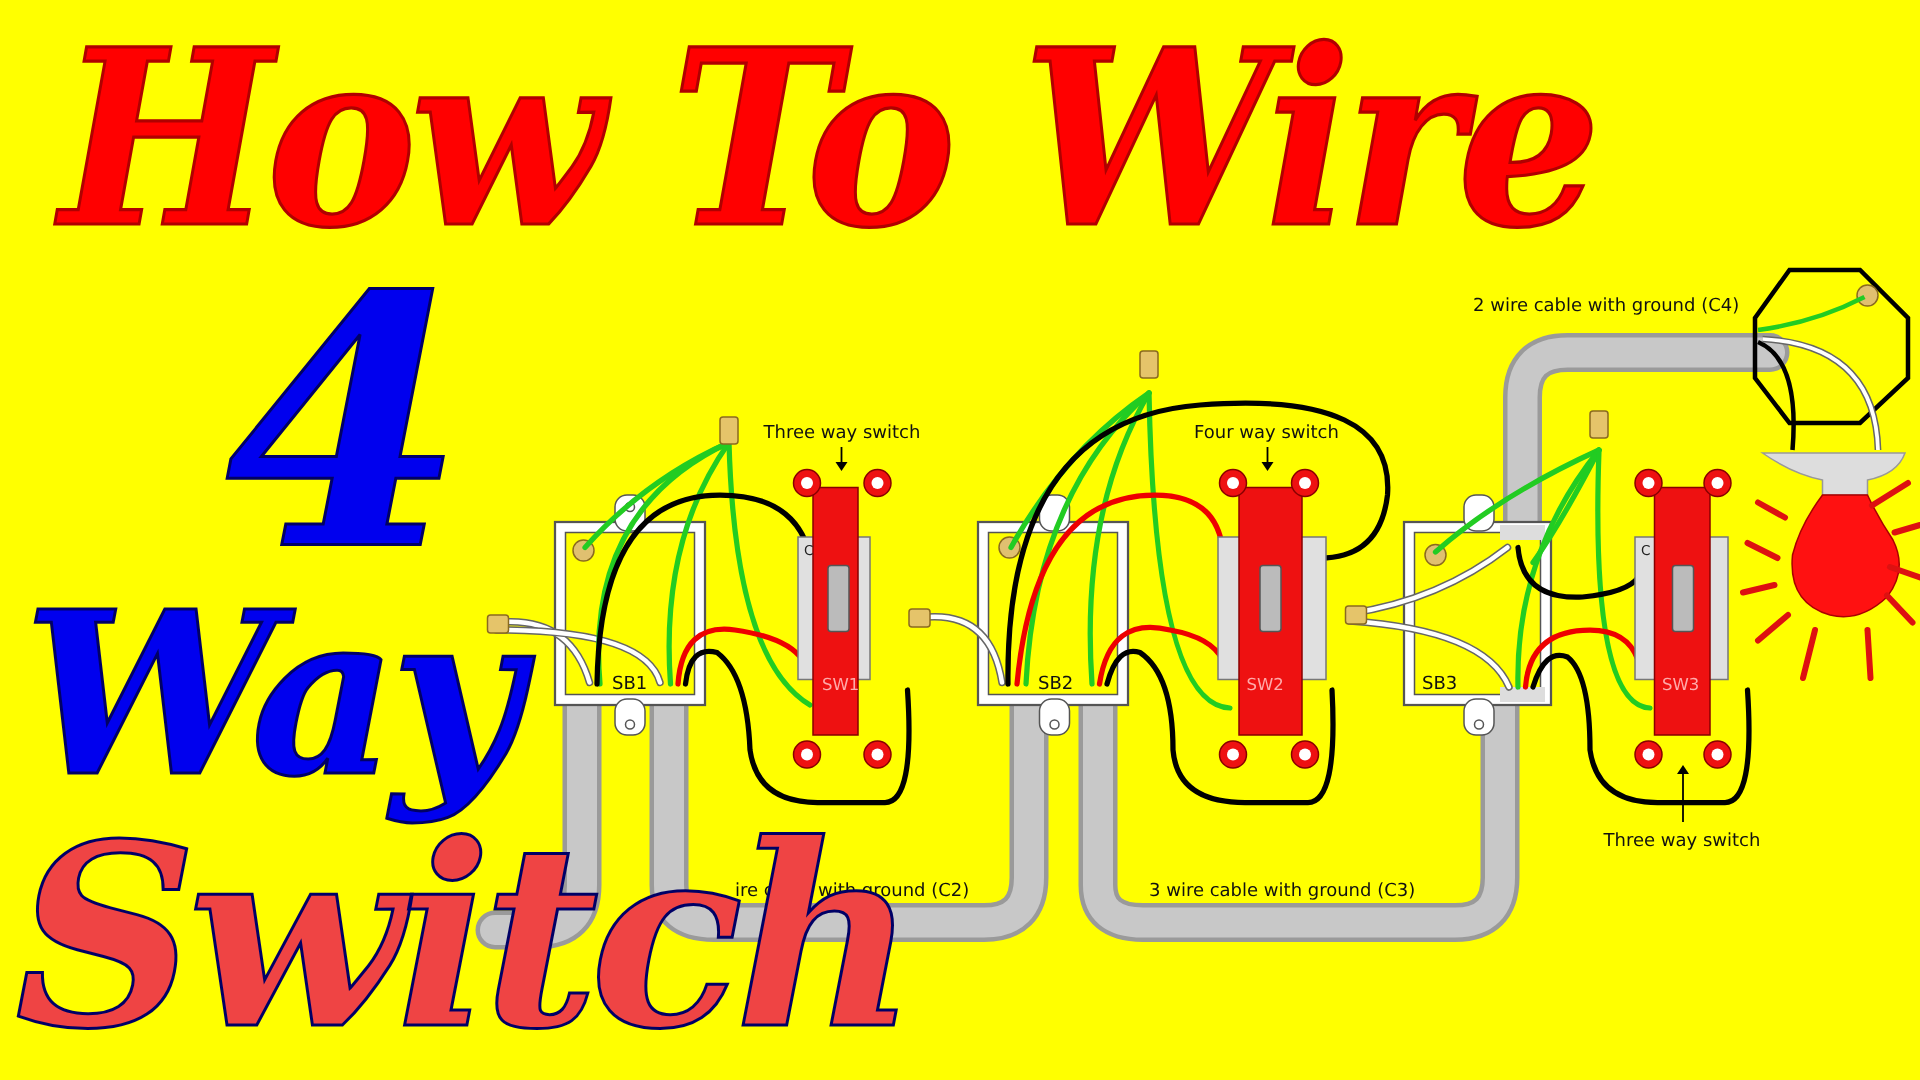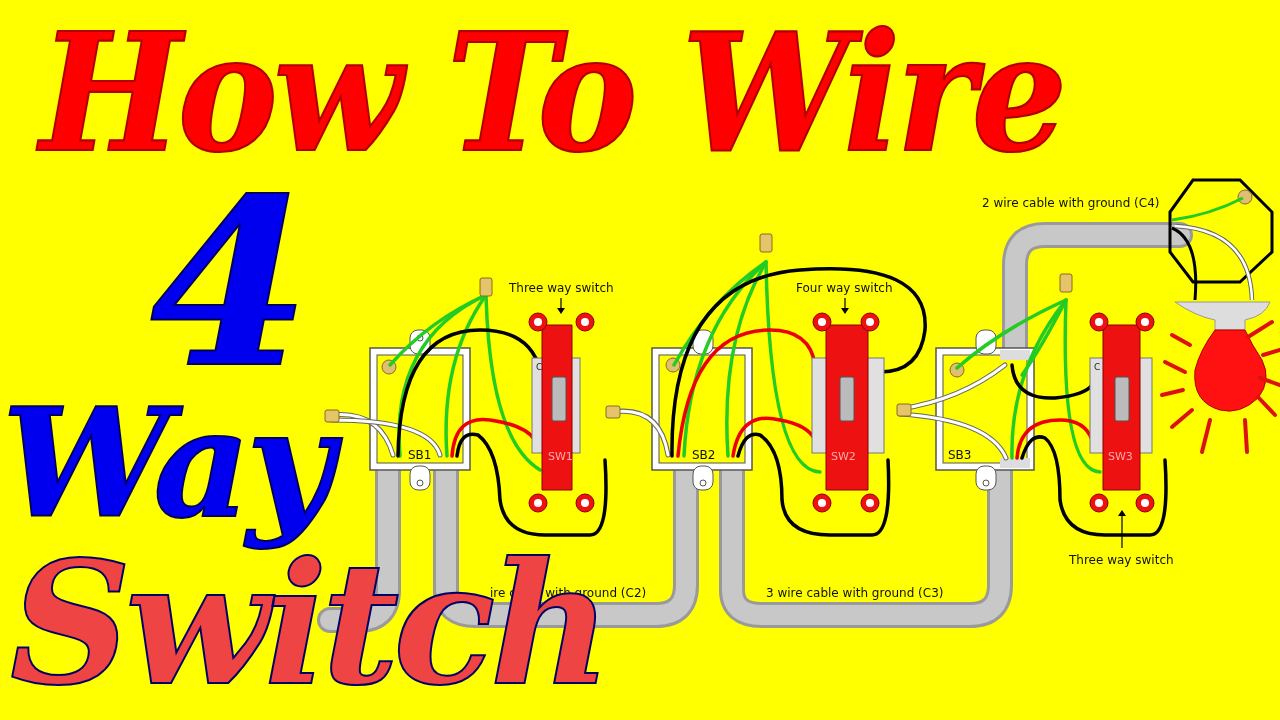--- a/index.html
+++ b/index.html
@@ -1,20 +1,20 @@
 <!DOCTYPE html>
 <html><head>
   <meta charset="utf-8">
   <style>
     html, body { margin:0; padding:0; }
     body { width:1280px; height:720px; background:#ffff00; position:relative; overflow:hidden; font-family:"Liberation Sans", sans-serif; }
     .title-line { position:absolute; font-family:"DejaVu Serif", serif; font-style:italic; font-weight:bold; white-space:nowrap; line-height:1; }
     #t1 { left:40px; top:12px; font-size:150px; color:#ff0000; letter-spacing:-4px; transform:scaleY(1.08); transform-origin:top left; -webkit-text-stroke:2px #b00000; }
     #t2 { left:150px; top:168px; font-size:230px; color:#0000ee; -webkit-text-stroke:2px #000066; }
-    #t3 { left:2px; top:388px; font-size:150px; color:#0000ee; letter-spacing:-4px; -webkit-text-stroke:2px #000066; }
+    #t3 { left:16px; top:388px; font-size:150px; color:#0000ee; letter-spacing:-4px; -webkit-text-stroke:2px #000066; }
     #t4 { left:10px; top:540px; font-size:168px; color:#ef4444; letter-spacing:-6px; -webkit-text-stroke:2px #000066; z-index:5;text-align:center; }
     svg#diagram { position:absolute; left:0; top:0; }
     .lbl { font-family:"DejaVu Sans", sans-serif; font-size:12px; fill:#111; }
     .title-layer { z-index:4; }
   </style>
 </head>
 <body>
 
 <svg id="diagram" width="1280" height="720" viewBox="0 0 1280 720">
 

